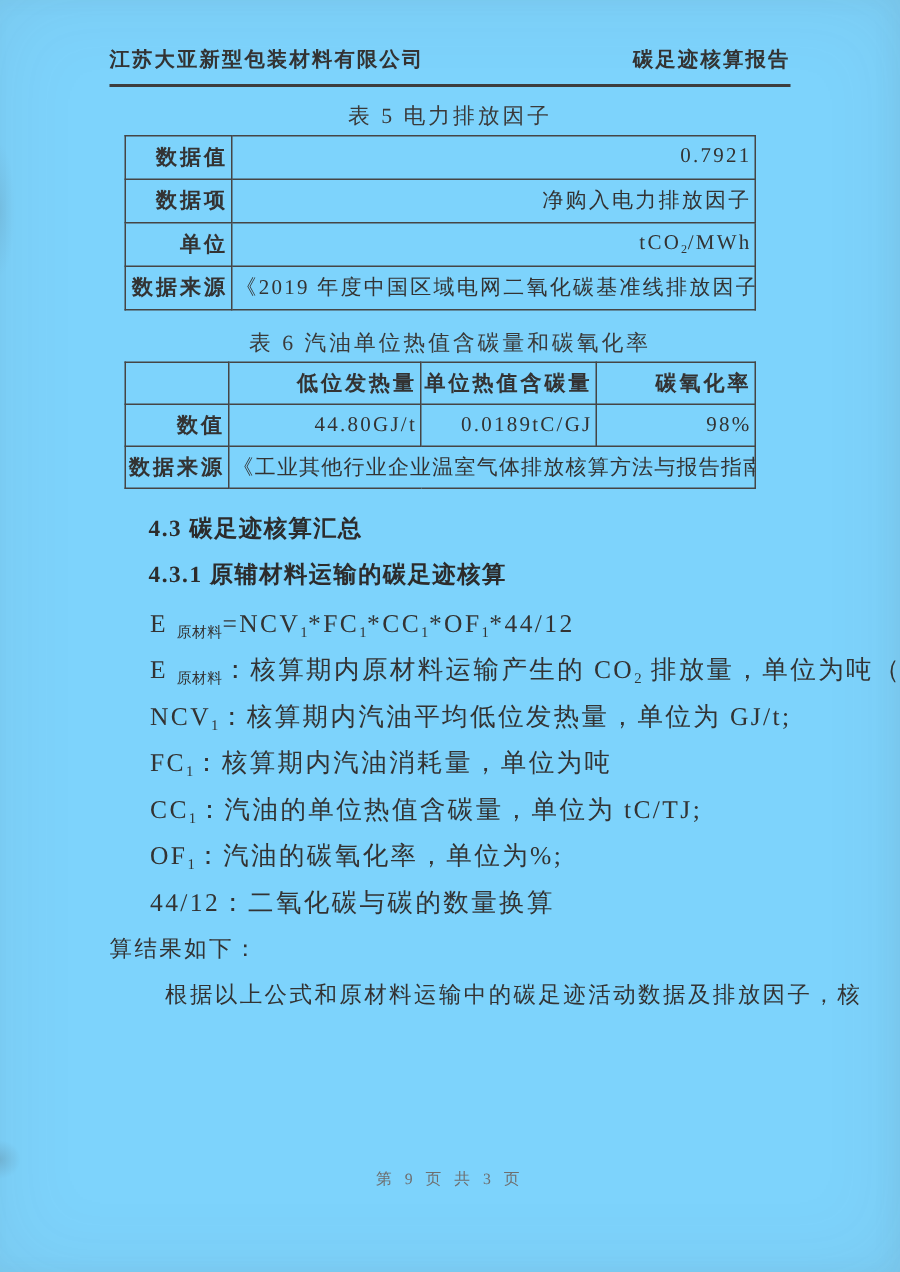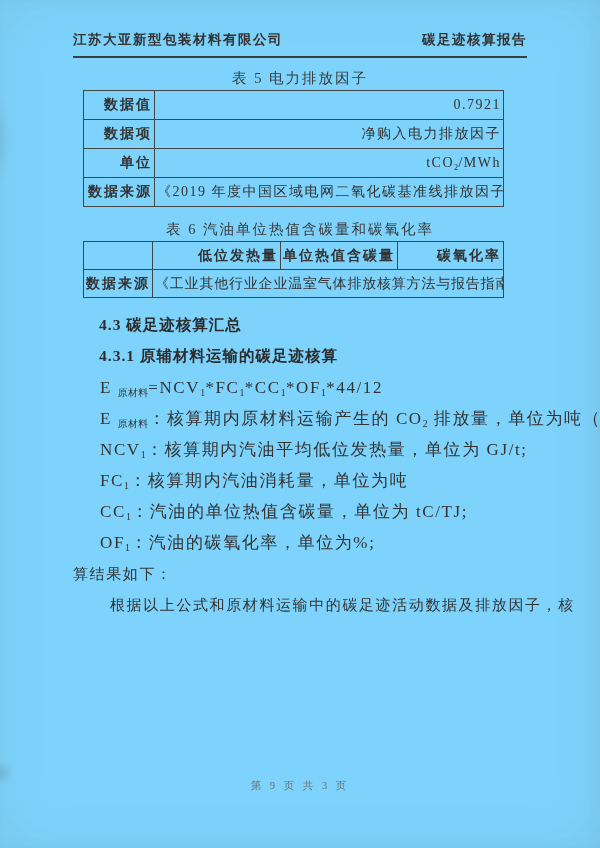--- a/index.html
+++ b/index.html
@@ -135,35 +135,42 @@
           <col style="width:106px">
         </colgroup>
       <tbody>
           <tr>
         <td class="hdr"></td>
         <td class="hdr">低位发热量</td>
         <td class="hdr">单位热值含碳量</td>
         <td class="hdr">碳氧化率</td>
       </tr>
       <tr>
+        <td class="lbl">数值</td>
+        <td class="val">44.80GJ/t</td>
+        <td class="val">0.0189tC/GJ</td>
+        <td class="val">98%</td>
+      </tr>
+      <tr>
         <td class="lbl">数据来源</td>
         <td class="val" colspan="3" style="letter-spacing:0.8px">《工业其他行业企业温室气体排放核算方法与报告指南（试行）》</td>
       </tr>
     </tbody>
       </table>
 
     <p class="h1">4.3 碳足迹核算汇总</p>
     <p class="h2">4.3.1 原辅材料运输的碳足迹核算</p>
 
     <p class="bline first">E <sub>原材料</sub>=NCV<sub>1</sub>*FC<sub>1</sub>*CC<sub>1</sub>*OF<sub>1</sub>*44/12</p>
     <p class="bline">E <sub>原材料</sub>：核算期内原材料运输产生的 CO<sub>2</sub> 排放量，单位为吨（tCO<sub>2</sub>）</p>
     <p class="bline">NCV<sub>1</sub>：核算期内汽油平均低位发热量，单位为 GJ/t;</p>
     <p class="bline">FC<sub>1</sub>：核算期内汽油消耗量，单位为吨</p>
     <p class="bline">CC<sub>1</sub>：汽油的单位热值含碳量，单位为 tC/TJ;</p>
     <p class="bline">OF<sub>1</sub>：汽油的碳氧化率，单位为%;</p>
+    <p class="bline">44/12：二氧化碳与碳的数量换算</p>
 
     <p class="para">算结果如下：</p>
     <p class="para indent">根据以上公式和原材料运输中的碳足迹活动数据及排放因子，核</p>
 
   </div>
 
   <div class="footer">第 9 页 共 3 页</div>
 </div>
 
 </body></html>

